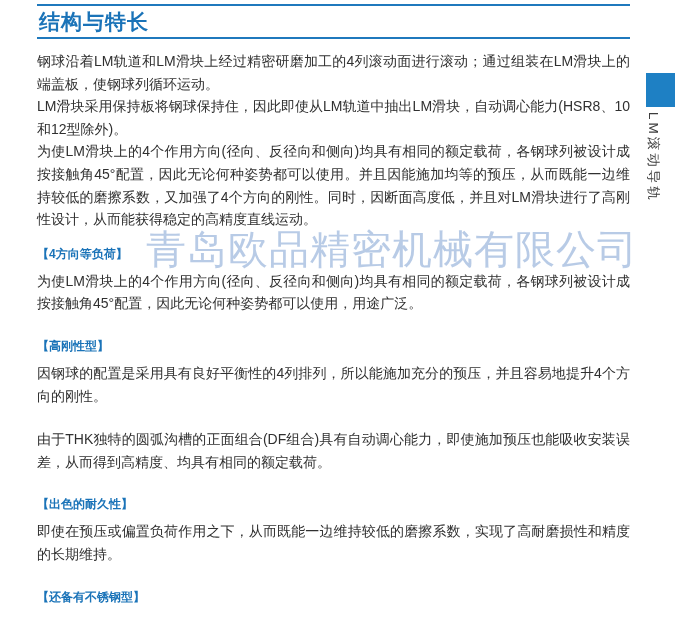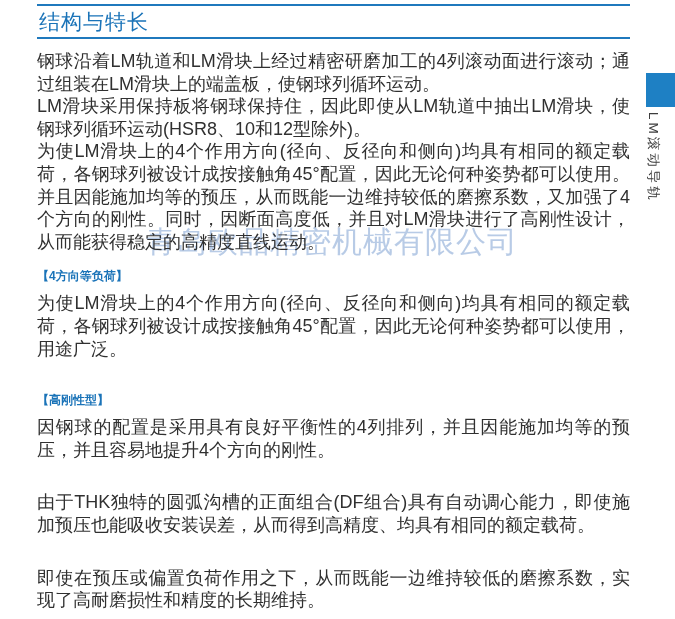--- a/index.html
+++ b/index.html
@@ -15,55 +15,55 @@
     overflow: hidden;
     font-family: "Liberation Sans", sans-serif;
   }
   
   .watermark {
     position: absolute;
     left: 146px;
     top: 222px;
     z-index: 0;
     font-family: "Liberation Serif", serif;
-    font-size: 30px;
+    font-size: 40px;
     letter-spacing: 1px;
     color: rgba(125, 160, 210, 0.55);
     white-space: nowrap;
   }
   .content {
     position: absolute;
     left: 37px;
     top: 0;
     width: 593px;
     z-index: 1;
   }
   .rule {
     height: 0;
     border-top: 2px solid #1f79bd;
   }
   .rule.top { margin-top: 4px; }
   .rule.bottom { margin-top: 2px; }
   .page-title {
     margin: 3px 0 0 2px;
     font-size: 21px;
-    font-weight: normal;
+    font-weight: bold;
     letter-spacing: 1px;
     color: #1a73b8;
     line-height: 26px;
   }
   .body-text {
     margin: 0;
-    font-size: 18px;
+    font-size: 14px;
     line-height: 22.6px;
     color: #303030;
     text-align: justify;
   }
   .intro { margin-top: 11px; }
-  .section { margin-top: 30px; }
+  .section { margin-top: 21px; }
   .section.first { margin-top: 13px; }
   .section-heading {
     margin: 0;
     font-size: 12px;
     font-weight: bold;
     color: #1a73b8;
     line-height: 21px;
   }
   .section-body { margin-top: 5px; }
   .side-tab {
@@ -98,39 +98,40 @@
   <div class="content">
 
     <div>
       <div class="rule top"></div>
       <h1 class="page-title">结构与特长</h1>
       <div class="rule bottom"></div>
     </div>
 
     <div class="intro">
       <p class="body-text">钢球沿着LM轨道和LM滑块上经过精密研磨加工的4列滚动面进行滚动；通过组装在LM滑块上的端盖板，使钢球列循环运动。</p>
-      <p class="body-text">LM滑块采用保持板将钢球保持住，因此即使从LM轨道中抽出LM滑块，使钢球列循环运动(HSR8、10和12型除外)。</p>
+      <p class="body-text">LM滑块采用保持板将钢球保持住，因此即使从LM轨道中抽出LM滑块，自动调心能力(HSR8、10和12型除外)。</p>
       <p class="body-text">为使LM滑块上的4个作用方向(径向、反径向和侧向)均具有相同的额定载荷，各钢球列被设计成按接触角45°配置，因此无论何种姿势都可以使用。并且因能施加均等的预压，从而既能一边维持较低的磨擦系数，又加强了4个方向的刚性。同时，因断面高度低，并且对LM滑块进行了高刚性设计，从而能获得稳定的高精度直线运动。</p>
     </div>
 
     <div class="section first">
       <h2 class="section-heading">【4方向等负荷】</h2>
       <p class="body-text section-body">为使LM滑块上的4个作用方向(径向、反径向和侧向)均具有相同的额定载荷，各钢球列被设计成按接触角45°配置，因此无论何种姿势都可以使用，用途广泛。</p>
     </div>
 
     <div class="section">
       <h2 class="section-heading">【高刚性型】</h2>
-      <p class="body-text section-body">因钢球的配置是采用具有良好平衡性的4列排列，并且因能施加均等的预压，并且容易地提升4个方向的刚性。</p>
+      <p class="body-text section-body">因钢球的配置是采用具有良好平衡性的4列排列，所以能施加充分的预压，并且容易地提升4个方向的刚性。</p>
     </div>
 
     <div class="section">
       <p class="body-text section-body">由于THK独特的圆弧沟槽的正面组合(DF组合)具有自动调心能力，即使施加预压也能吸收安装误差，从而得到高精度、均具有相同的额定载荷。</p>
     </div>
 
     <div class="section">
+      <h2 class="section-heading">【出色的耐久性】</h2>
       <p class="body-text section-body">即使在预压或偏置负荷作用之下，从而既能一边维持较低的磨擦系数，实现了高耐磨损性和精度的长期维持。</p>
     </div>
 
     <div class="section">
       <h2 class="section-heading">【还备有不锈钢型】</h2>
 
     </div>
 
   </div>
 

